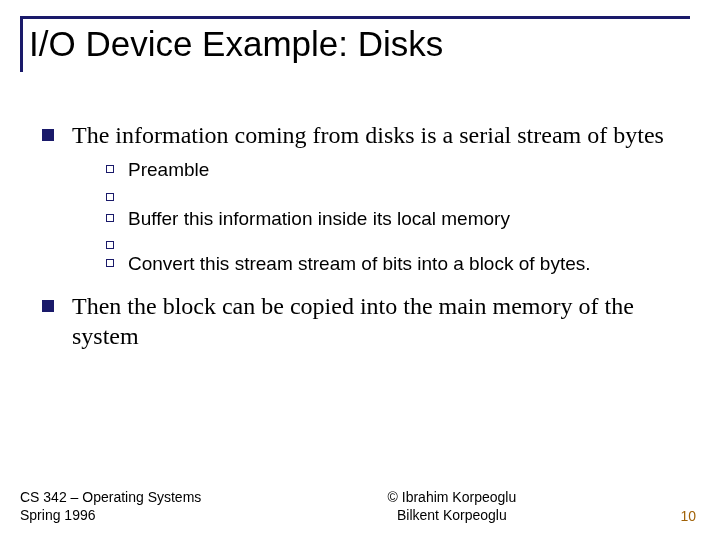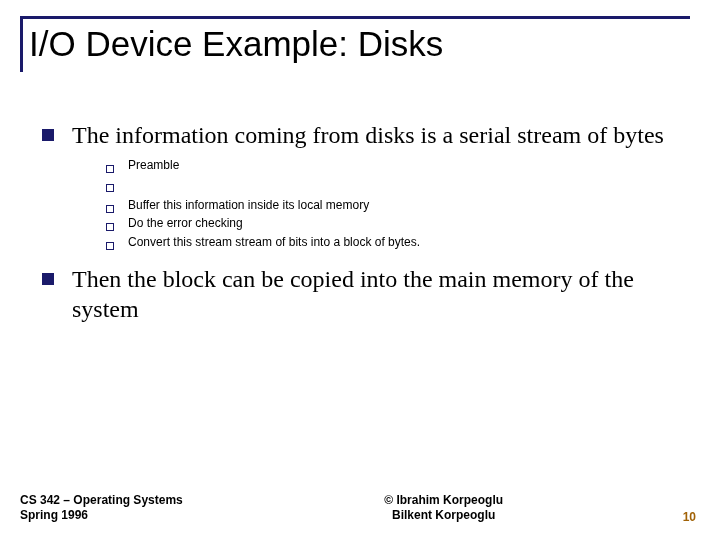--- a/index.html
+++ b/index.html
@@ -74,33 +74,32 @@
   }
   .sqbul-sm {
     width: 8px;
     height: 8px;
     border: 1.5px solid #1a1a6a;
     flex: 0 0 8px;
     margin-top: 7px;
     margin-right: 14px;
   }
   .l2-text {
-    font-size: 12px;
+    font-size: 19px;
     line-height: 1.3;
   }
   .footer {
     position: absolute;
     bottom: 16px;
     left: 20px;
     right: 24px;
     display: flex;
     justify-content: space-between;
     align-items: flex-end;
-    font-size: 12px;
-    font-weight: bold;
+    font-size: 14px;
   }
   .footer-left { text-align: left; line-height: 1.3; }
   .footer-center { text-align: center; line-height: 1.3; margin-left: 22px; }
   .footer-right { text-align: right; color: #a16207; }
 </style>
 </head>
 <body>
 
 <div class="slide">
 
@@ -125,21 +124,20 @@
       </div>
     </div>
 
     <div class="sublist">
       <div class="l2">
         <div class="sqbul-sm"></div>
         <div class="l2-text">Buffer this information inside its local memory</div>
       </div>
       <div class="l2">
         <div class="sqbul-sm"></div>
-        <div class="l2-text">Do the error checking</div>
       </div>
       <div class="l2">
         <div class="sqbul-sm"></div>
         <div class="l2-text">Convert this stream stream  of bits into a block of bytes.</div>
       </div>
     </div>
 
     <div class="l1">
       <div class="sqbul"></div>
       <div class="l1-text">Then the block can be copied into the main memory of the system</div>

